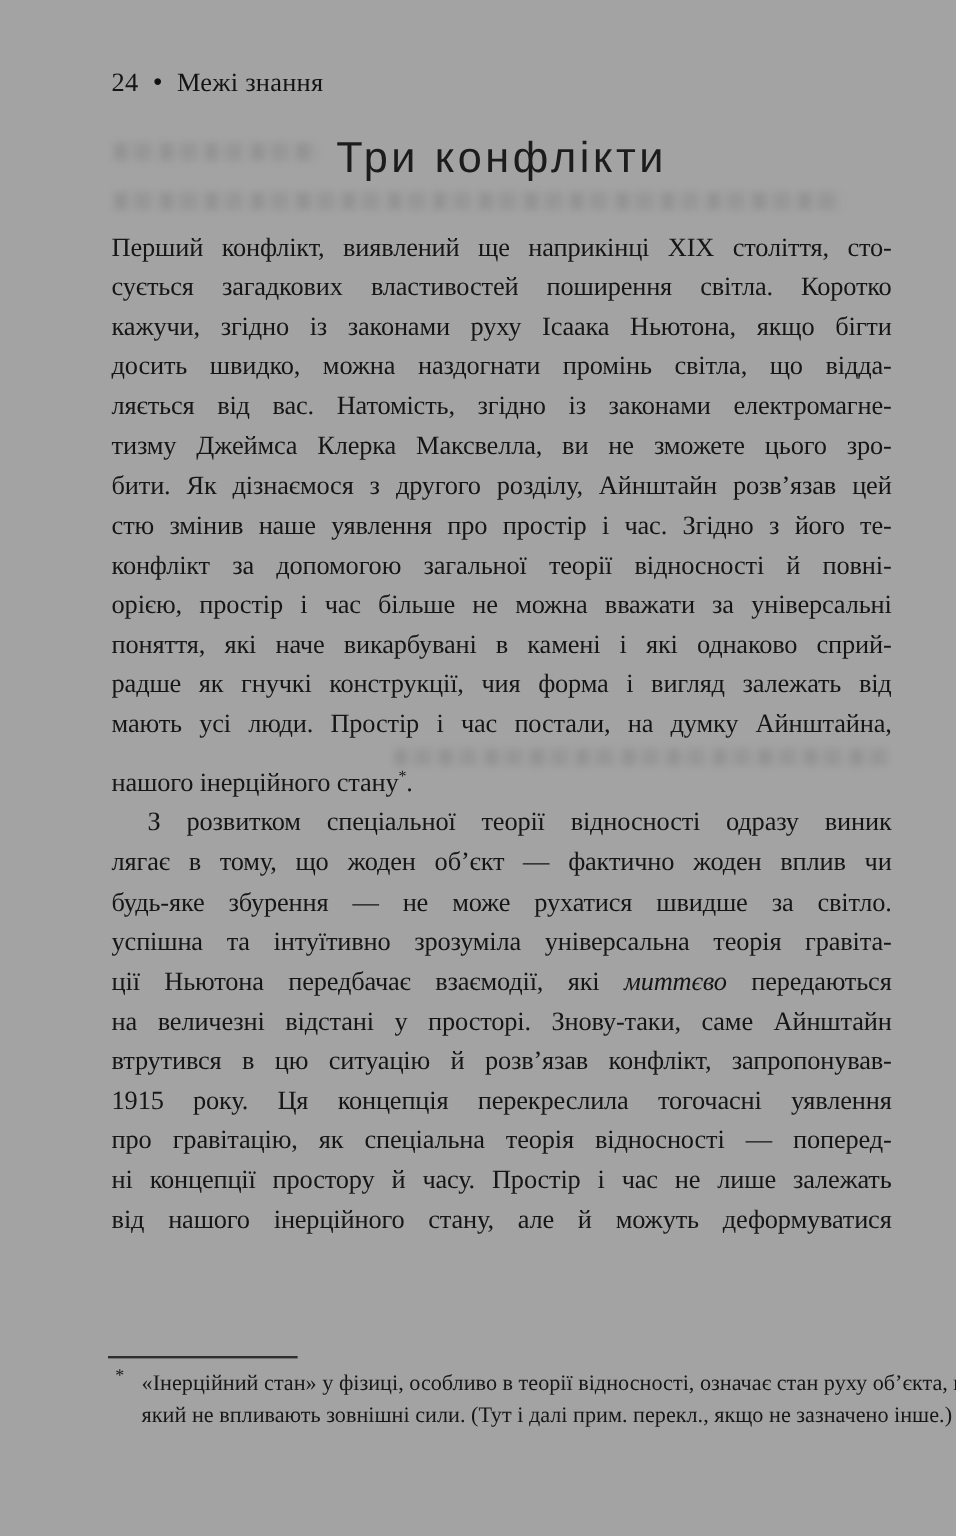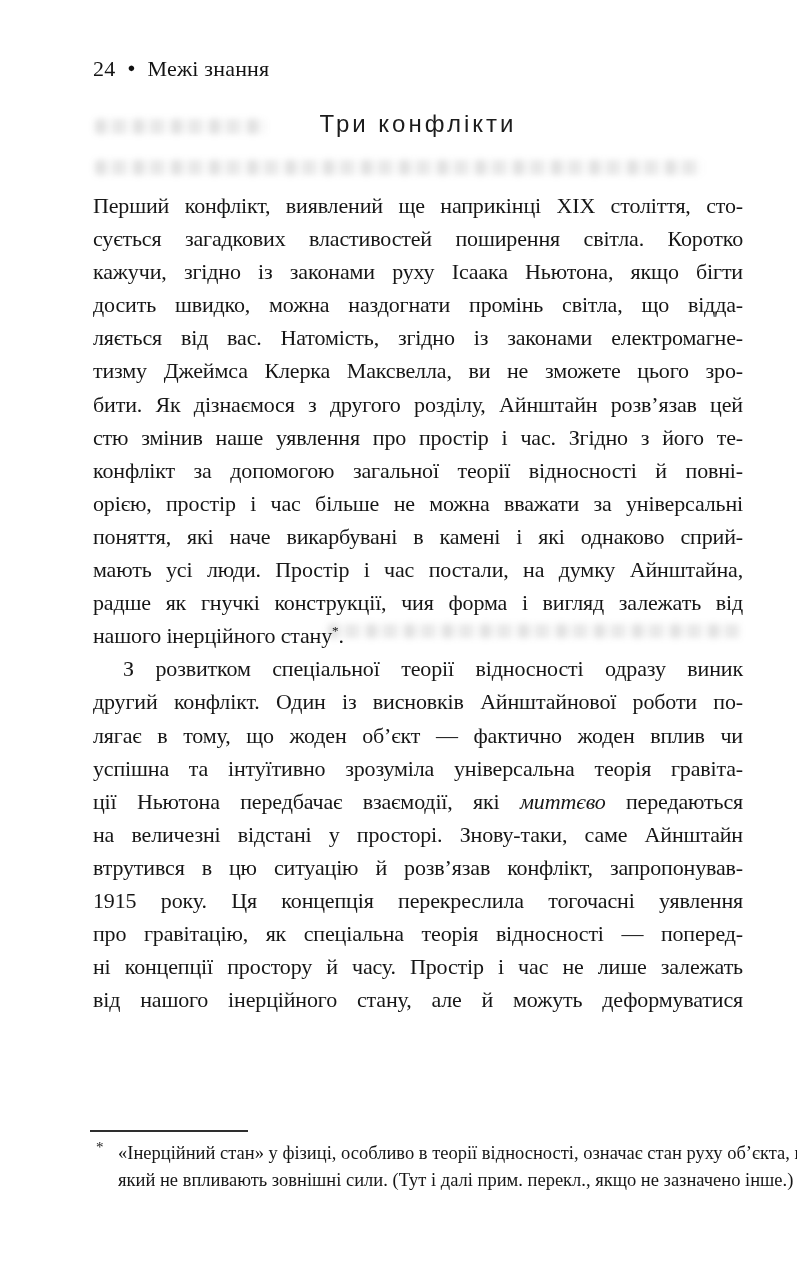--- a/index.html
+++ b/index.html
@@ -4,56 +4,56 @@
 <style>
   html,body{margin:0;padding:0;}
   body{
     width:797px;height:1280px;
     background:#e9e9e9;
     font-family:"Liberation Serif", serif;
   }
   .page{
     position:relative;
     width:797px;height:1280px;
-    background:#ffffff;
+    background:#a3a3a3;
     color:#191919;
     overflow:hidden;
   }
   
   .running-head{
     position:absolute;left:93px;top:56px;
     display:flex;align-items:center;
     font-size:22px;color:#141414;
     letter-spacing:0.2px;
   }
   .running-head .pagenum{margin-right:12px;}
   .running-head .bullet{
     font-size:13px;margin-right:12px;position:relative;top:-1px;color:#111;
   }
   
   .chapter-title{
     position:absolute;left:93px;top:110px;width:650px;
     text-align:center;
     font-family:"Liberation Sans", sans-serif;
-    font-size:24px;font-weight:500;
+    font-size:36px;font-weight:500;
     letter-spacing:3px;color:#1c1c1c;
   }
   
   .body-text{
     position:absolute;left:93px;top:189px;width:650px;
     font-size:22px;line-height:33.1px;
     letter-spacing:-0.15px;
     color:#161616;
   }
   .line{
     text-align:justify;
     text-align-last:justify;
     height:33.1px;white-space:nowrap;
   }
-  .line.no-justify{text-align-last:left;}
+  .line.no-justify{text-align-last:left;margin-top:16px;}
   .line.indent{text-indent:30px;}
   .line sup{font-size:60%;line-height:0;}
   .line .it{font-style:italic;margin-top:41px;}
   
   .fn-rule{
     position:absolute;left:90px;top:1130px;
     width:158px;height:2px;background:#2e2e2e;
   }
   .fn-marker{
     position:absolute;left:96px;top:1139px;
@@ -102,26 +102,26 @@
       <div class="line">сується загадкових властивостей поширення світла. Коротко</div>
       <div class="line">кажучи, згідно із законами руху Ісаака Ньютона, якщо бігти</div>
       <div class="line">досить швидко, можна наздогнати промінь світла, що відда-</div>
       <div class="line">ляється від вас. Натомість, згідно із законами електромагне-</div>
       <div class="line">тизму Джеймса Клерка Максвелла, ви не зможете цього зро-</div>
       <div class="line">бити. Як дізнаємося з другого розділу, Айнштайн розв’язав цей</div>
       <div class="line">стю змінив наше уявлення про простір і час. Згідно з його те-</div>
       <div class="line">конфлікт за допомогою загальної теорії відносності й повні-</div>
       <div class="line">орією, простір і час більше не можна вважати за універсальні</div>
       <div class="line">поняття, які наче викарбувані в камені і які однаково сприй-</div>
+      <div class="line">радше як гнучкі конструкції, чия форма і вигляд залежать від</div>
       <div class="line">мають усі люди. Простір і час постали, на думку Айнштайна,</div>
-      <div class="line">радше як гнучкі конструкції, чия форма і вигляд залежать від</div>
       <div class="line no-justify">нашого інерційного стану<sup>*</sup>.</div>
       <div class="line indent">З розвитком спеціальної теорії відносності одразу виник</div>
-      <div class="line">другий конфлікт. Один із висновків Айнштайнової роботи по-</div>
       <div class="line">лягає в тому, що жоден об’єкт — фактично жоден вплив чи</div>
+      <div class="line">будь-яке збурення — не може рухатися швидше за світло.</div>
       <div class="line">успішна та інтуїтивно зрозуміла універсальна теорія гравіта-</div>
       <div class="line">ції Ньютона передбачає взаємодії, які <span class="it">миттєво</span> передаються</div>
       <div class="line">на величезні відстані у просторі. Знову-таки, саме Айнштайн</div>
       <div class="line">втрутився в цю ситуацію й розв’язав конфлікт, запропонував-</div>
       <div class="line">1915 року. Ця концепція перекреслила тогочасні уявлення</div>
       <div class="line">про гравітацію, як спеціальна теорія відносності — поперед-</div>
       <div class="line">ні концепції простору й часу. Простір і час не лише залежать</div>
       <div class="line">від нашого інерційного стану, але й можуть деформуватися</div>
     </div>
 

